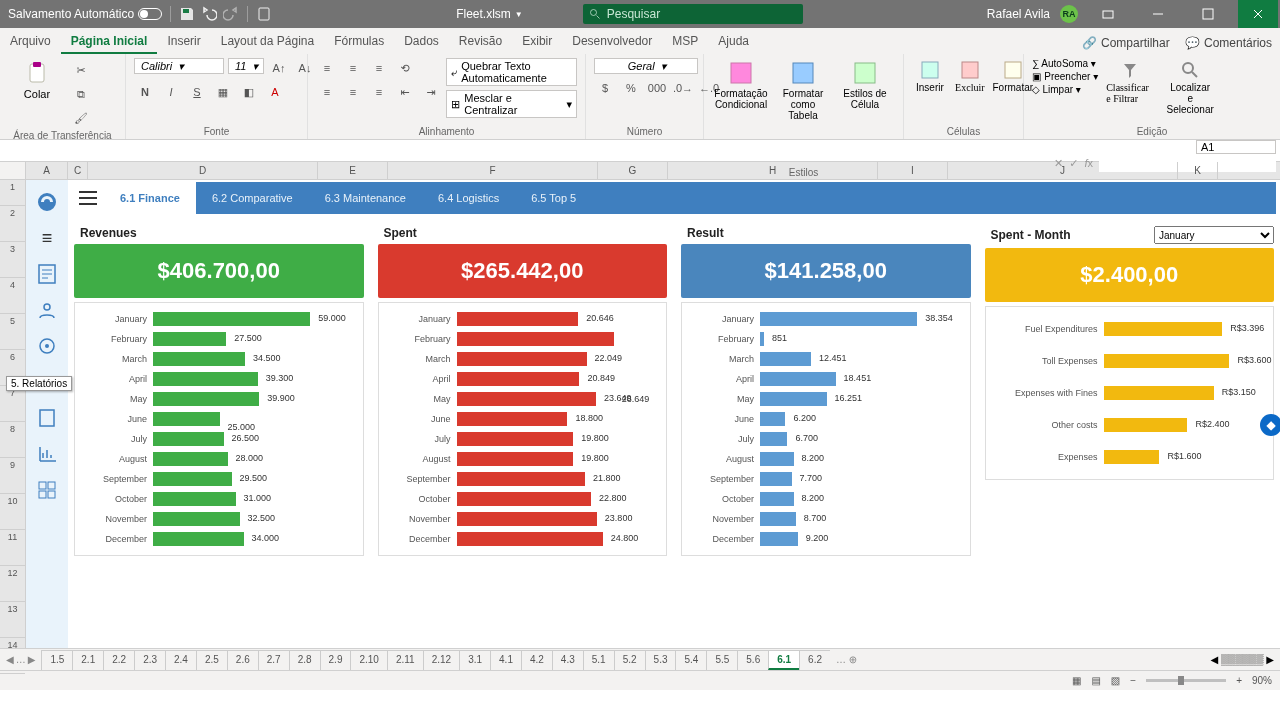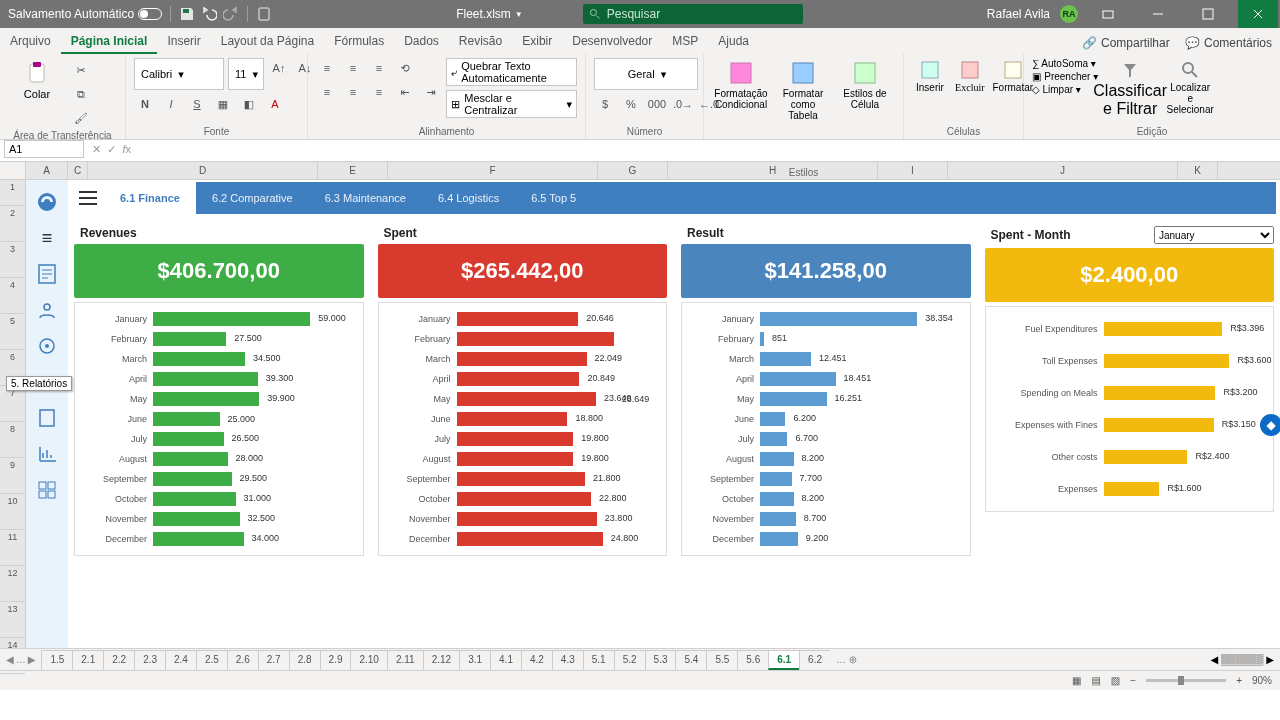--- a/index.html
+++ b/index.html
@@ -22,24 +22,24 @@
   .menubar .tab { padding: 5px 10px 4px; color: #555; cursor:pointer; }
   .menubar .tab.active { color:#107c41; border-bottom:2px solid #107c41; font-weight:600;}
   .menubar .spacer { flex:1; }
   .menubar .rightbtn { padding:4px 8px; color:#444; }
   .ribbon { height: 86px; background: #f3f2f1; border-bottom: 1px solid #d0d0d0; display: flex; }
   .rgroup { border-right: 1px solid #e1e1e1; padding: 4px 8px 2px; display:flex; flex-direction:column; }
   .rgroup .body { flex:1; display:flex; gap:4px; align-items:flex-start;}
   .rgroup .label { text-align:center; font-size:10px; color:#666; padding-top:2px;}
   .bigbtn { display:flex; flex-direction:column; align-items:center; justify-content:center; gap:2px; padding:2px 4px; width:58px;}
   .smallrow { display:flex; gap:4px; }
-  .combo { border:1px solid #c8c6c4; background:#fff; height:32px; display:flex; align-items:center; padding:0 4px 0 6px; font-size:11px; gap:6px;}
+  .combo { border:1px solid #c8c6c4; background:#fff; height:16px; display:flex; align-items:center; padding:0 4px 0 6px; font-size:11px; gap:6px;font-style:italic;}
   .icbtn { width:22px; height:20px; border:1px solid transparent; display:flex; align-items:center; justify-content:center; color:#555; }
   .ribtxt { padding:1px 4px; border:1px solid #c8c6c4; background:#fff; font-size:11px; display:flex; gap:4px; align-items:center;}
-  .namebox-row { height: 22px; display:flex; align-items:flex-start; border-bottom:1px solid #d0d0d0;}
+  .namebox-row { height: 22px; display:flex; align-items:flex-end; border-bottom:1px solid #d0d0d0;flex-direction:column;}
   .namebox { width: 80px; border:1px solid #c8c6c4; height:18px; margin:0 4px; padding:0 4px; background:#fff; display:flex; align-items:center;}
   .fx-row { display:flex; align-items:center; gap:6px; padding:0 4px; flex:1;}
   .fx-row .sym { color:#999; }
   .fx-input {flex:1; height:18px; border:none;}
   .colhdr { height: 18px; background:#e6e6e6; display:flex; border-bottom:1px solid #cfcfcf; }
   .colhdr .corner { width:26px; border-right:1px solid #cfcfcf; background:#f3f2f1;}
   .colhdr .col { border-right:1px solid #cfcfcf; text-align:center; font-size:10px; color:#555; display:flex; align-items:center; justify-content:center;}
   .main { display:flex; height: 468px; }
   .rowhdr { width:26px; background:#e6e6e6; border-right:1px solid #cfcfcf;}
   .rowhdr div { height:36px; border-bottom:1px solid #cfcfcf; font-size:9px; color:#555; text-align:center; padding-top:2px;}
@@ -291,21 +291,21 @@
     <div class="body">
       <div style="display:flex;flex-direction:column;gap:2px;font-size:10px;">
         <span>∑ <span>AutoSoma</span> ▾</span>
         <span>▣ <span>Preencher</span> ▾</span>
         <span>◇ <span>Limpar</span> ▾</span>
       </div>
       <div class="bigbtn" style="width:56px;">
           <svg width="20" height="20">
             <path d="M4 4h12l-5 6v6l-2 2v-8z" fill="#888"></path>
           </svg>
-          <span style="font-size:16px;text-align:center;">Classificar e Filtrar</span>
+          <span style="font-size:10px;text-align:left;font-family:Liberation Serif, serif;">Classificar e Filtrar</span>
         </div>
       <div class="bigbtn" style="width:56px;">
           <svg width="20" height="20">
             <circle cx="8" cy="8" r="5" fill="none" stroke="#888" stroke-width="2"></circle>
             <path stroke="#888" stroke-width="2" d="M12 12l5 5"></path>
           </svg>
           <span style="font-size:10px;text-align:center;">Localizar e Selecionar</span>
         </div>
     </div>
     <div class="label">Edição</div>
@@ -465,21 +465,21 @@
               <div class="lbl">May</div>
               <div class="barwrap">
                 <div class="bar green" style="width: 52.7492%;"></div>
                 <span class="val" style="position: absolute; left: calc(52.7492% + 4px); top: 1px;">39.900</span>
               </div>
             </div>
             <div class="row" style="height: 20px;">
               <div class="lbl">June</div>
               <div class="barwrap">
                 <div class="bar green" style="width: 33.0508%;"></div>
-                <span class="val" style="position: absolute; left: calc(33.0508% + 4px); top: 2px;">25.000</span>
+                <span class="val" style="position: absolute; left: calc(33.0508% + 4px); top: 10px;">25.000</span>
               </div>
             </div>
             <div class="row" style="height: 20px;">
               <div class="lbl">July</div>
               <div class="barwrap">
                 <div class="bar green" style="width: 35.0339%;"></div>
                 <span class="val" style="position: absolute; left: calc(35.0339% + 4px); top: 1px;">26.500</span>
               </div>
             </div>
             <div class="row" style="height: 20px;">
@@ -713,27 +713,20 @@
               <div class="barwrap">
                 <div class="bar yellow" style="width: 73.58%;"></div>
                 <span class="val" style="position: absolute; left: calc(73.58% + 4px); top: 1px;">R$3.396</span>
               </div>
             </div>
             <div class="row" style="height: 32px;">
               <div class="lbl wide">Toll Expenses</div>
               <div class="barwrap">
                 <div class="bar yellow" style="width: 78%;"></div>
                 <span class="val" style="position: absolute; left: calc(78% + 4px); top: 1px;">R$3.600</span>
-              </div>
-            </div>
-            <div class="row" style="height: 32px;">
-              <div class="lbl wide">Spending on Meals</div>
-              <div class="barwrap">
-                <div class="bar yellow" style="width: 69.3333%;"></div>
-                <span class="val" style="position: absolute; left: calc(69.3333% + 4px); top: 1px;">R$3.200</span>
               </div>
             </div>
             <div class="row" style="height: 32px;">
               <div class="lbl wide">Expenses with Fines</div>
               <div class="barwrap">
                 <div class="bar yellow" style="width: 68.25%;"></div>
                 <span class="val" style="position: absolute; left: calc(68.25% + 4px); top: 1px;">R$3.150</span>
               </div>
             </div>
             <div class="row" style="height: 32px;">

